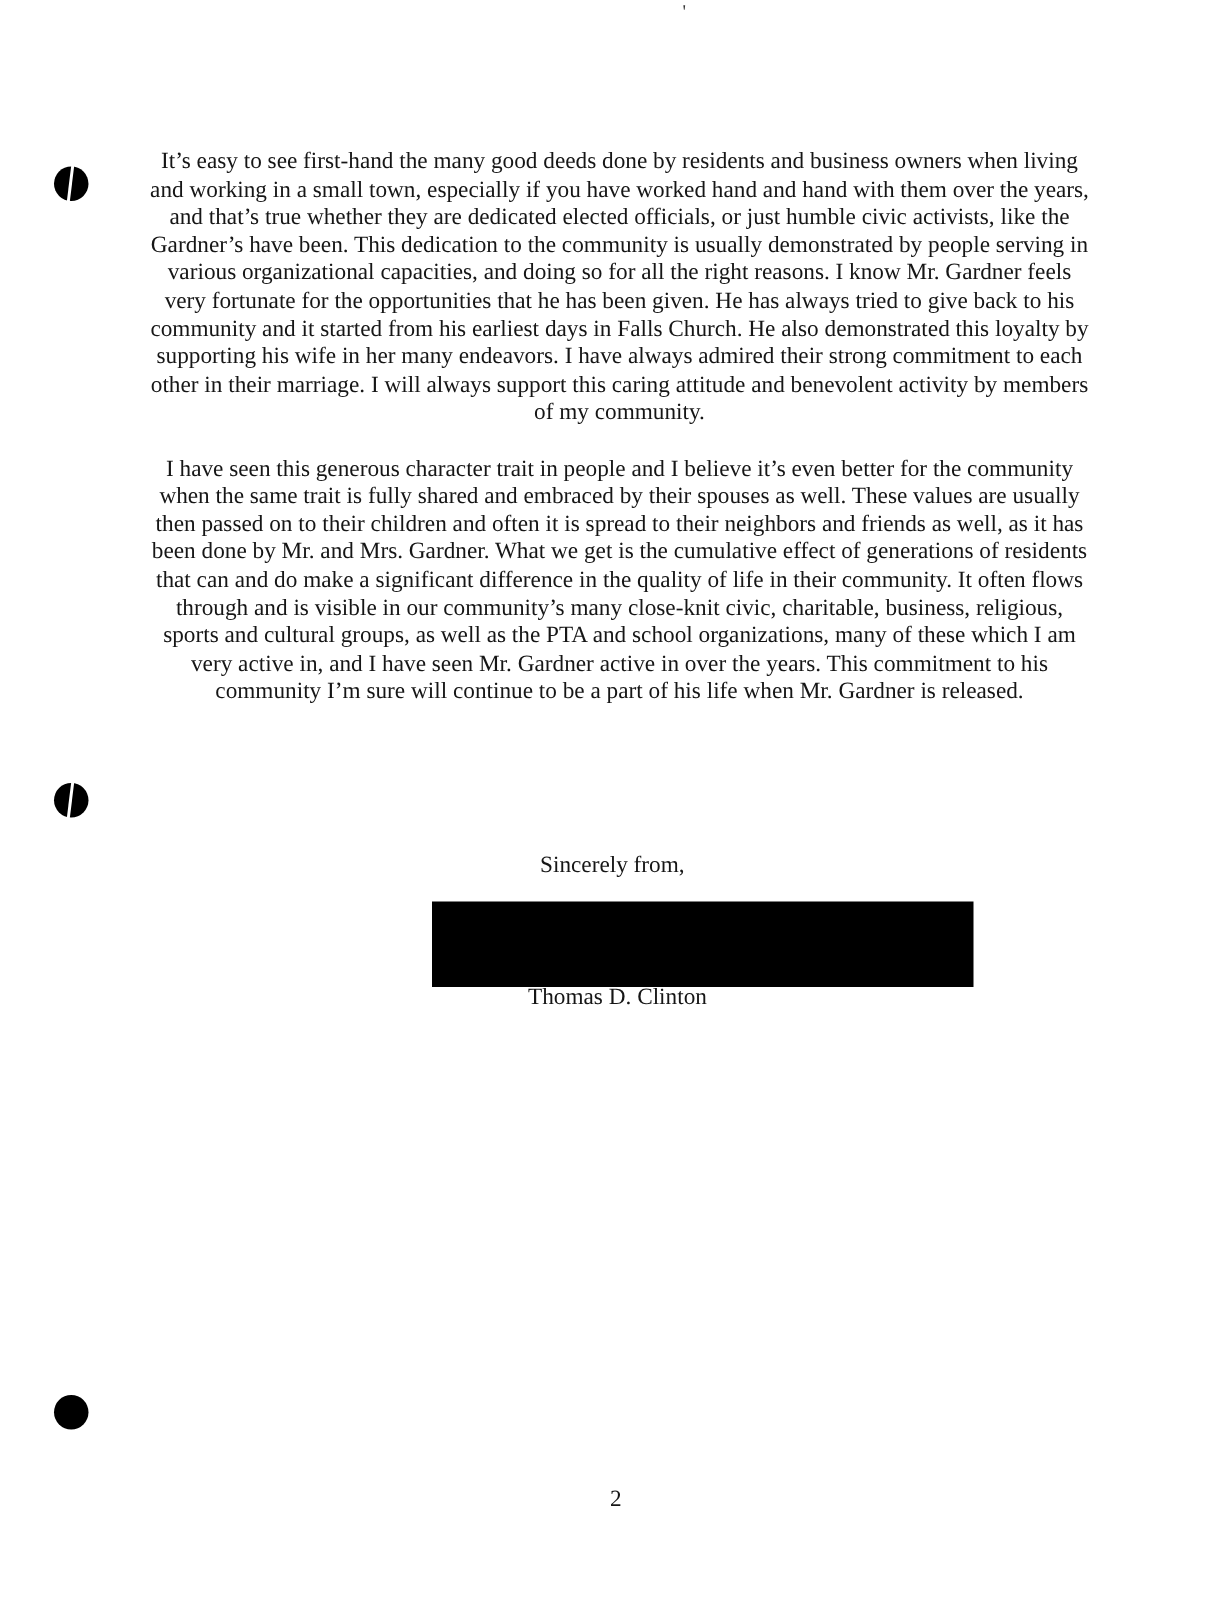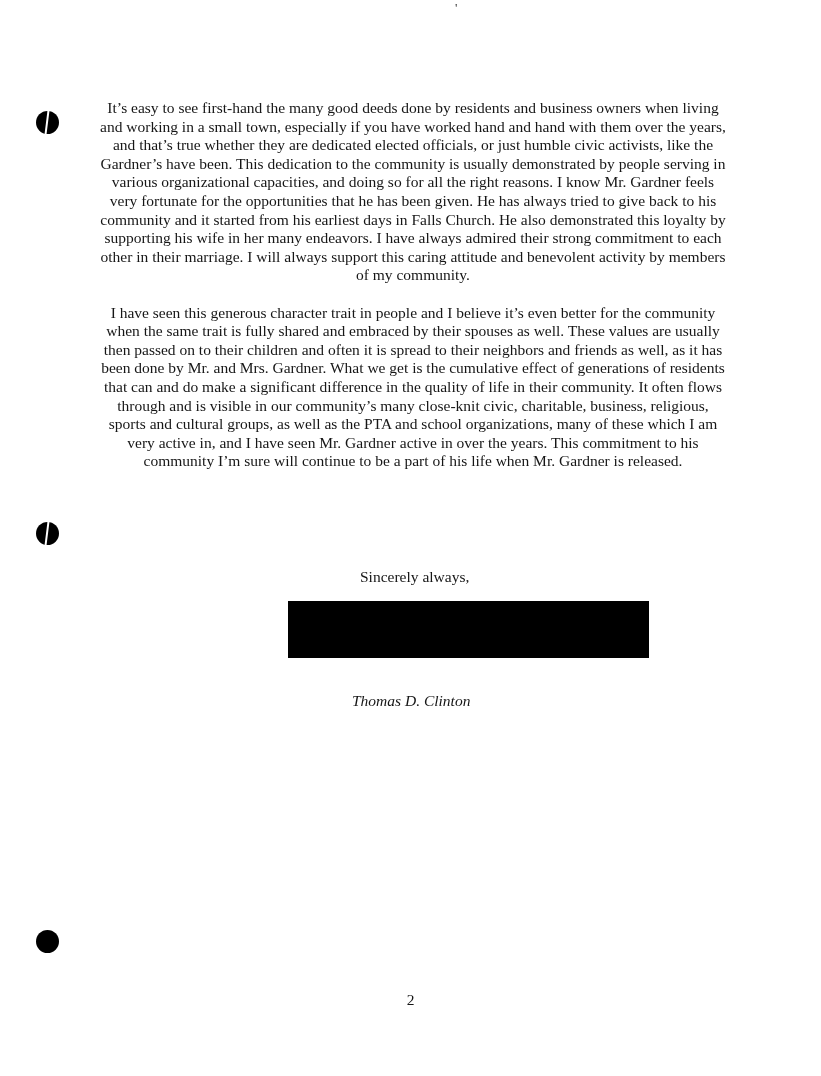--- a/index.html
+++ b/index.html
@@ -65,23 +65,22 @@
     position: absolute;
     left: 288px;
     top: 601px;
     width: 361px;
     height: 57px;
     background: #000;
   }
   .signature-name {
     position: absolute;
     left: 352px;
-    top: 692px;
+    top: 656px;
     font-size: 15.5px;
-    font-style: italic;
   }
   .page-number {
     position: absolute;
     left: 0;
     top: 991px;
     width: 821px;
     text-align: center;
     font-size: 15.5px;
   }
 </style>
@@ -98,21 +97,21 @@
   <div class="hole hole-2">
     <span class="slit"></span>
   </div>
   <div class="hole hole-3"></div>
 
   <div class="letter-body">
     <p>It’s easy to see first-hand the many good deeds done by residents and business owners when living and working in a small town, especially if you have worked hand and hand with them over the years, and that’s true whether they are dedicated elected officials, or just humble civic activists, like the Gardner’s have been. This dedication to the community is usually demonstrated by people serving in various organizational capacities, and doing so for all the right reasons. I know Mr. Gardner feels very fortunate for the opportunities that he has been given. He has always tried to give back to his community and it started from his earliest days in Falls Church. He also demonstrated this loyalty by supporting his wife in her many endeavors. I have always admired their strong commitment to each other in their marriage. I will always support this caring attitude and benevolent activity by members of my community.</p>
     <p>I have seen this generous character trait in people and I believe it’s even better for the community when the same trait is fully shared and embraced by their spouses as well. These values are usually then passed on to their children and often it is spread to their neighbors and friends as well, as it has been done by Mr. and Mrs. Gardner. What we get is the cumulative effect of generations of residents that can and do make a significant difference in the quality of life in their community. It often flows through and is visible in our community’s many close-knit civic, charitable, business, religious, sports and cultural groups, as well as the PTA and school organizations, many of these which I am very active in, and I have seen Mr. Gardner active in over the years. This commitment to his community I’m sure will continue to be a part of his life when Mr. Gardner is released.</p>
   </div>
 
-  <div class="closing">Sincerely always,</div>
+  <div class="closing">Sincerely from,</div>
 
   <div class="redaction"></div>
 
   <div class="signature-name">Thomas D. Clinton</div>
 
   <div class="page-number">2</div>
 
 </div>
 
 </body></html>

